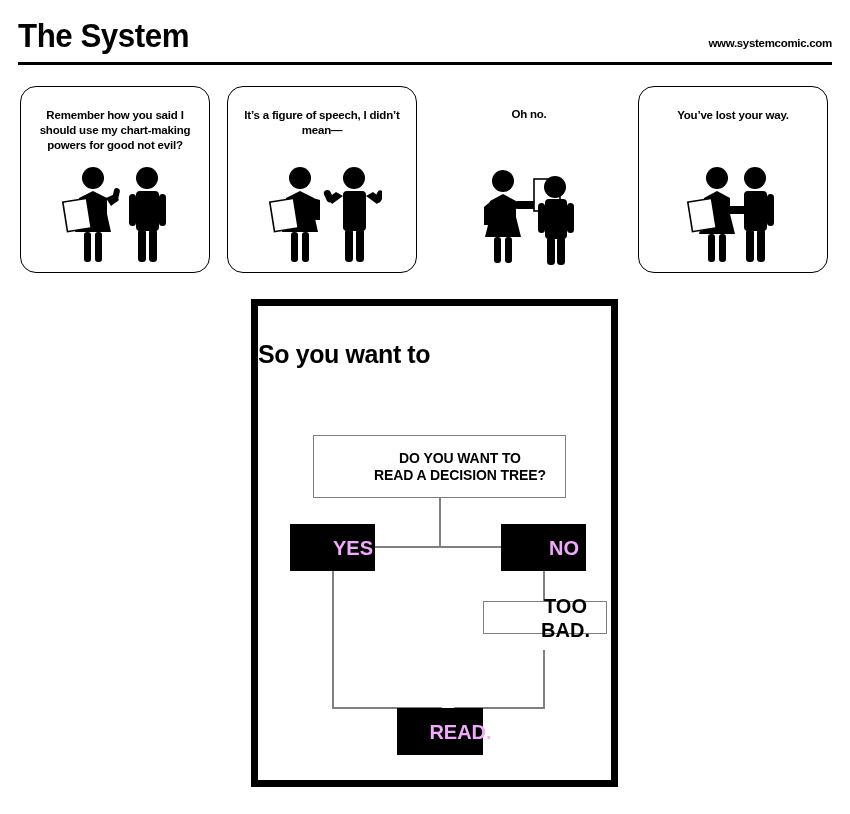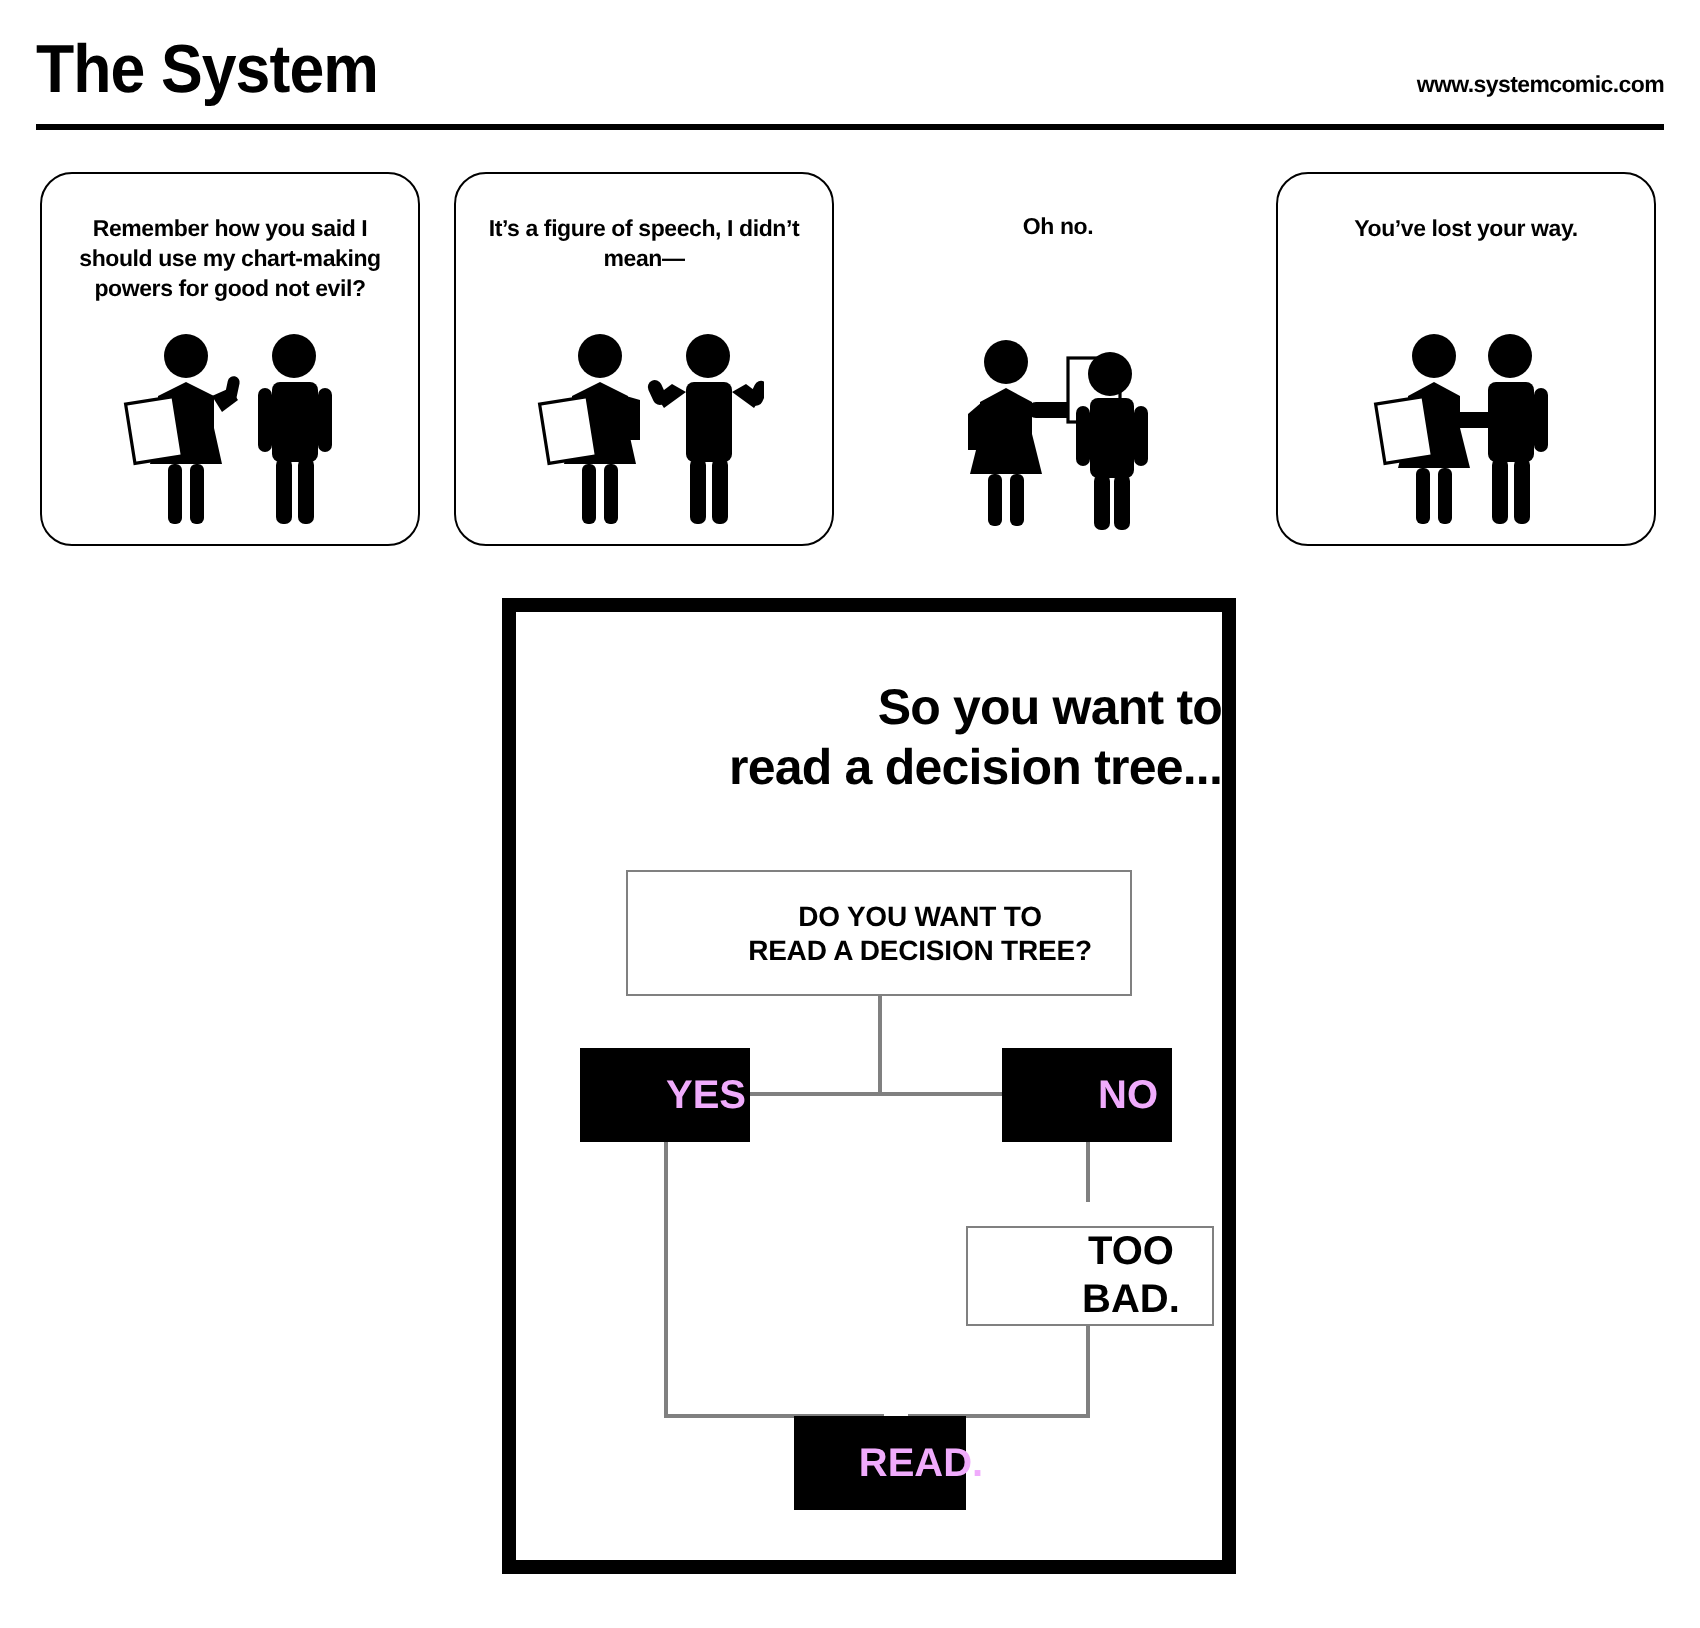--- a/index.html
+++ b/index.html
@@ -86,21 +86,21 @@
     width: 367px;
     height: 488px;
     box-sizing: border-box;
     border: 7px solid #000000;
     background: #ffffff;
   }
   #chart-title {
     position: absolute;
     left: 0; right: 0;
     top: 33px;
-    text-align: right;
+    text-align: left;
     font-size: 25px;
     font-weight: bold;
     line-height: 1.2;
     letter-spacing: -0.4px;
   }
   #chart-stage {
     position: absolute;
     left: 0; top: 0;
     width: 353px;
     height: 474px;
@@ -123,21 +123,21 @@
     color: #000000;
   }
   .node.dark {
     background: #000000;
     color: #f0abfc;
   }
 
   #node-question { left: 55px;  top: 129px; width: 253px; height: 63px; font-size: 14px; letter-spacing: -0.1px; }
   #node-yes      { left: 32px;  top: 218px; width: 85px;  height: 47px; font-size: 20px; }
   #node-no       { left: 243px; top: 218px; width: 85px;  height: 47px; font-size: 20px; }
-  #node-toobad   { left: 225px; top: 295px; width: 124px; height: 50px; font-size: 20px; margin-top: 12px; }
+  #node-toobad   { left: 225px; top: 295px; width: 124px; height: 33px; font-size: 20px; }
   #node-done     { left: 139px; top: 402px; width: 86px;  height: 47px; font-size: 20px; }
 
   .edge {
     position: absolute;
     background: #808080;
   }
   .edge.v { width: 2px; }
   .edge.h { height: 2px; }
 
   
@@ -285,21 +285,20 @@
         <rect x="73" y="65" width="8" height="33" rx="3.5"></rect>
         <rect x="84" y="65" width="8" height="33" rx="3.5"></rect>
       </g>
     </svg>
   </div>
 </div>
 
 <div id="chart-panel">
   <div id="chart-title">
     <div>So you want to</div>
-    <div>read a decision tree...</div>
   </div>
 
   <div id="chart-stage">
 
     <div class="edge v" id="edge-q-down"></div>
     <div class="edge h" id="edge-yes-no"></div>
     <div class="edge v" id="edge-yes-down"></div>
     <div class="edge v" id="edge-no-down"></div>
     <div class="edge v" id="edge-toobad-down"></div>
     <div class="edge h" id="edge-left-h"></div>

